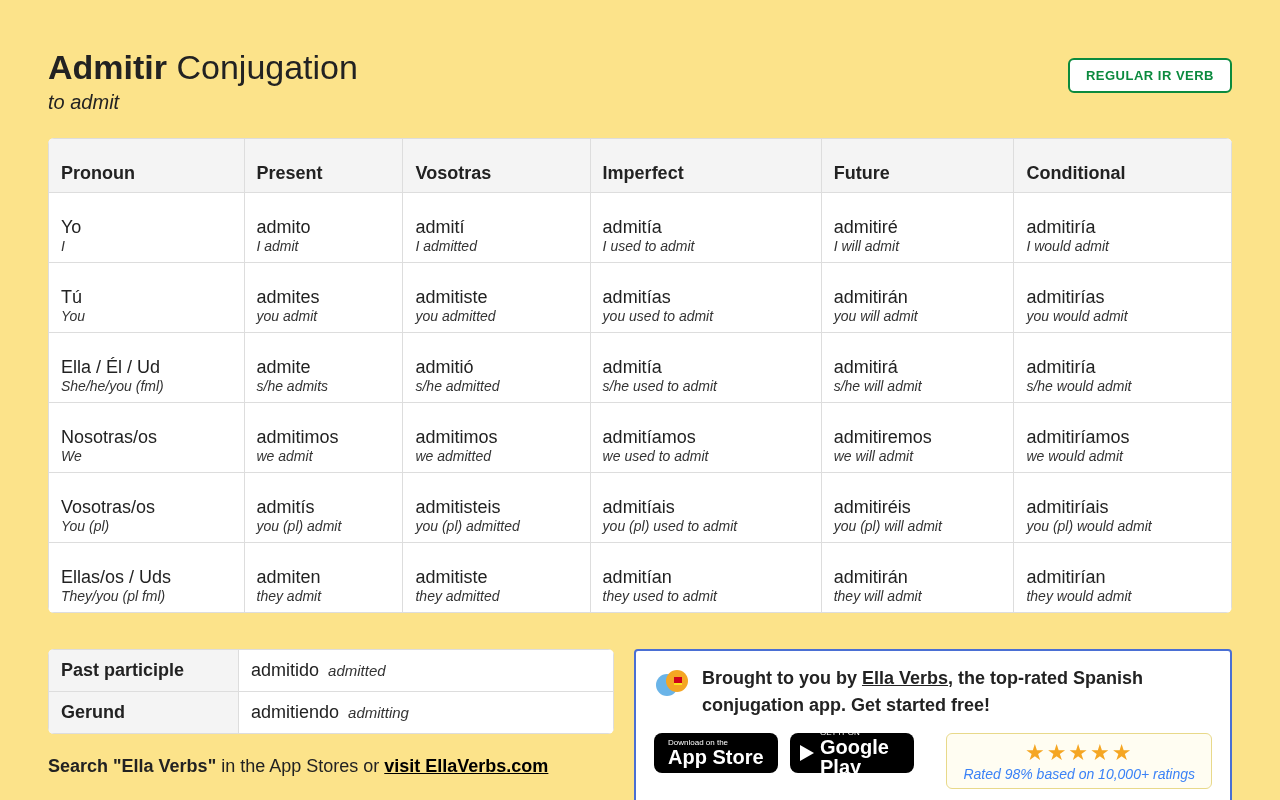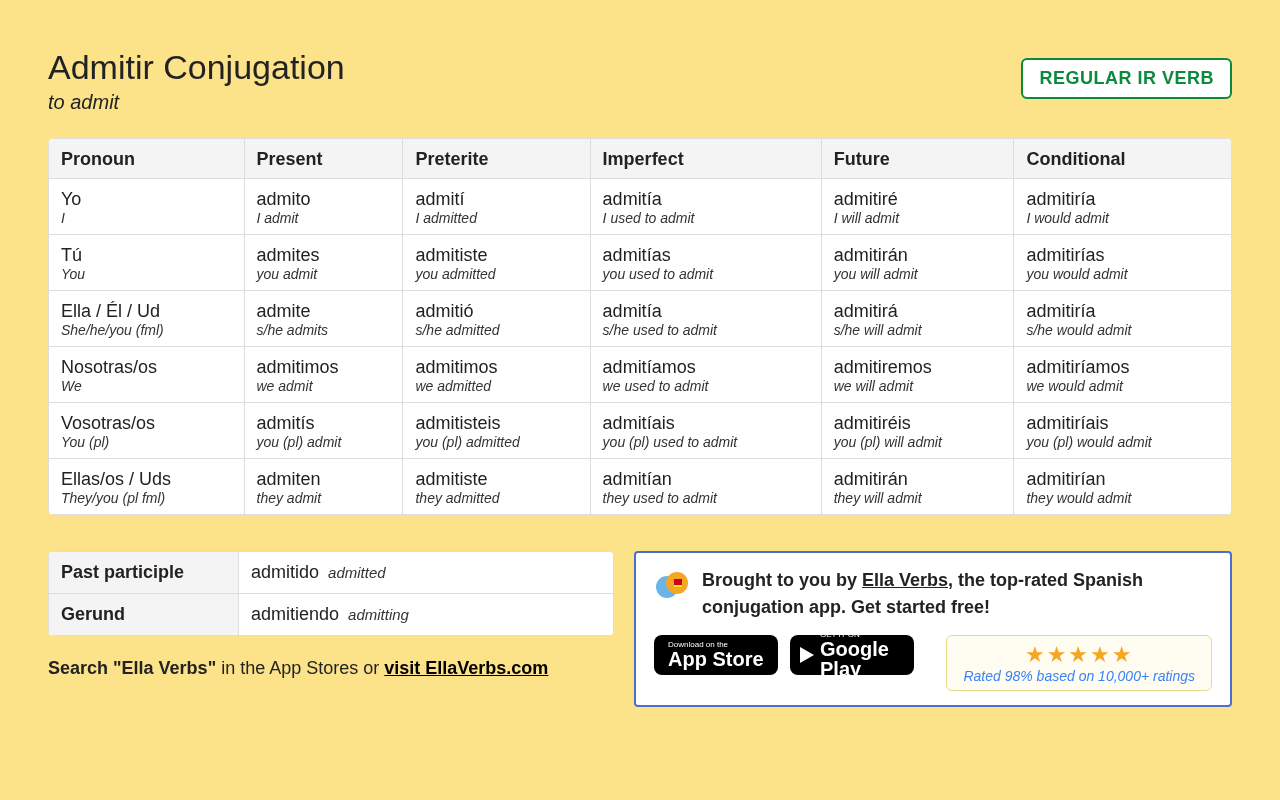--- a/index.html
+++ b/index.html
@@ -6,33 +6,33 @@
   body {
     background: #fce38a;
     font-family: "Avenir Next", "Segoe UI", -apple-system, sans-serif;
     color: #222;
     padding: 48px;
     width: 1280px;
     height: 800px;
   }
   .header-row { display: flex; justify-content: space-between; align-items: flex-start; }
   .title { font-size: 34px; font-weight: 400; }
-  .title .verb { font-weight: 400; text-align: center; }
+  .title .verb { font-weight: 700; text-align: center; }
   .translation { font-style: italic; font-size: 20px; margin-top: 4px; }
   .badge {
     background: #fff; border: 2px solid #0b8a3e; color: #0b8a3e;
-    border-radius: 6px; padding: 8px 16px; font-weight: 700; font-size: 18px;
+    border-radius: 6px; padding: 8px 16px; font-weight: 700; font-size: 13px;
     margin-top: 10px; letter-spacing: 0.5px; margin-left: 20px;
   }
   .conj-table {
     border-collapse: collapse; width: 100%; margin-top: 24px; background: #fff;
     border-radius: 6px; overflow: hidden;
   }
   .conj-table th, .conj-table td {
-    text-align: left; padding: 10px 12px 8px 12px; border: 1px solid #ddd;
+    text-align: left; padding: 24px 12px 8px 12px; border: 1px solid #ddd;
     vertical-align: top;
   }
   .conj-table th { background: #f4f4f4; font-weight: 700; font-size: 18px; }
   .cell-main { font-size: 18px; }
   .cell-sub { font-style: italic; font-size: 14px; color: #333; }
   .bottom { display: flex; gap: 20px; margin-top: 36px; align-items: flex-start; }
   .participle-box { flex: 0 0 566px; }
   .part-table { width: 100%; border-collapse: collapse; background: #fff; border-radius: 6px; overflow: hidden; }
   .part-table td { border: 1px solid #ddd; padding: 10px 12px; font-size: 18px; }
   .part-table .label { background: #f4f4f4; font-weight: 700; width: 190px; }
@@ -80,21 +80,21 @@
     <div class="translation">to admit</div>
   </div>
   <div class="badge">REGULAR IR VERB</div>
 </div>
 
 <table class="conj-table">
   <thead>
       <tr id="thead-row">
         <th>Pronoun</th>
         <th>Present</th>
-        <th>Preterite</th>
+        <th>Vosotras</th>
         <th>Imperfect</th>
         <th>Future</th>
         <th>Conditional</th>
       </tr>
     </thead>
   <tbody id="tbody">
       <tr>
         <td>
           <div class="cell-main">Yo</div>
           <div class="cell-sub">I</div>

